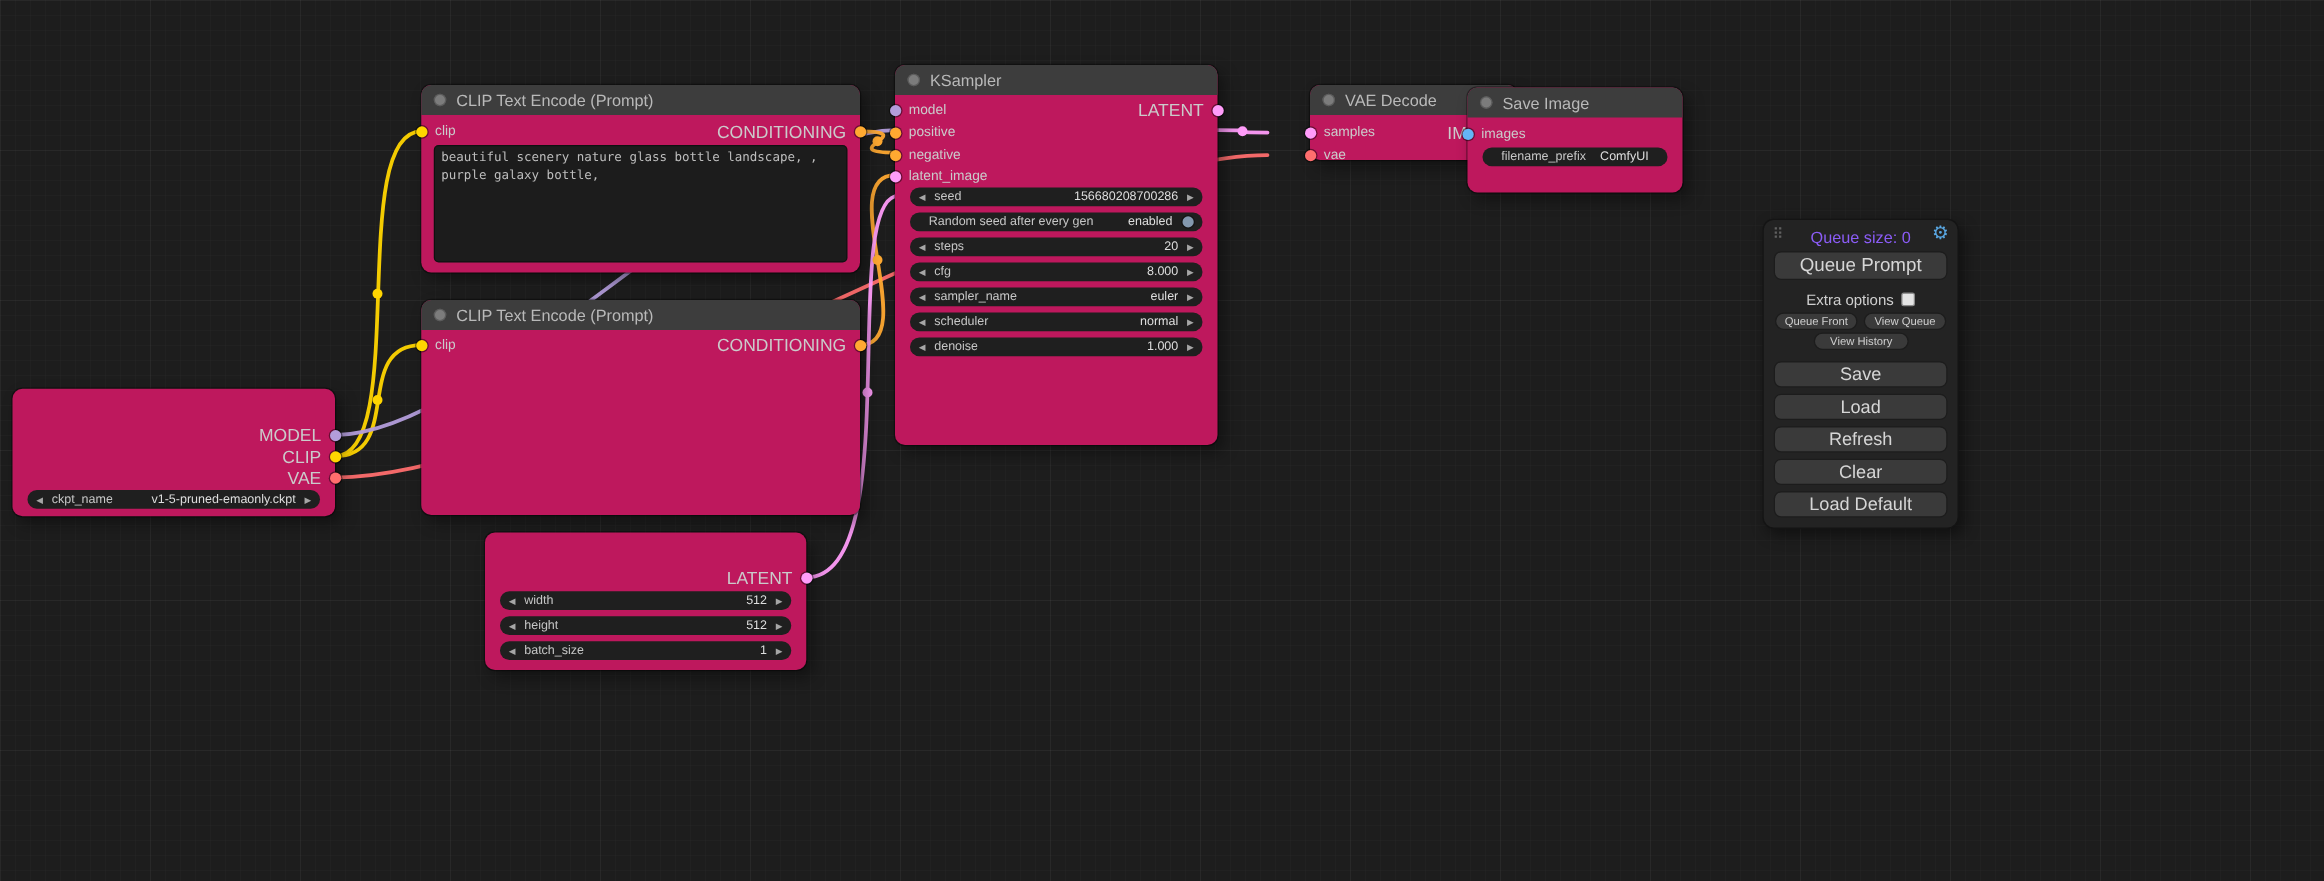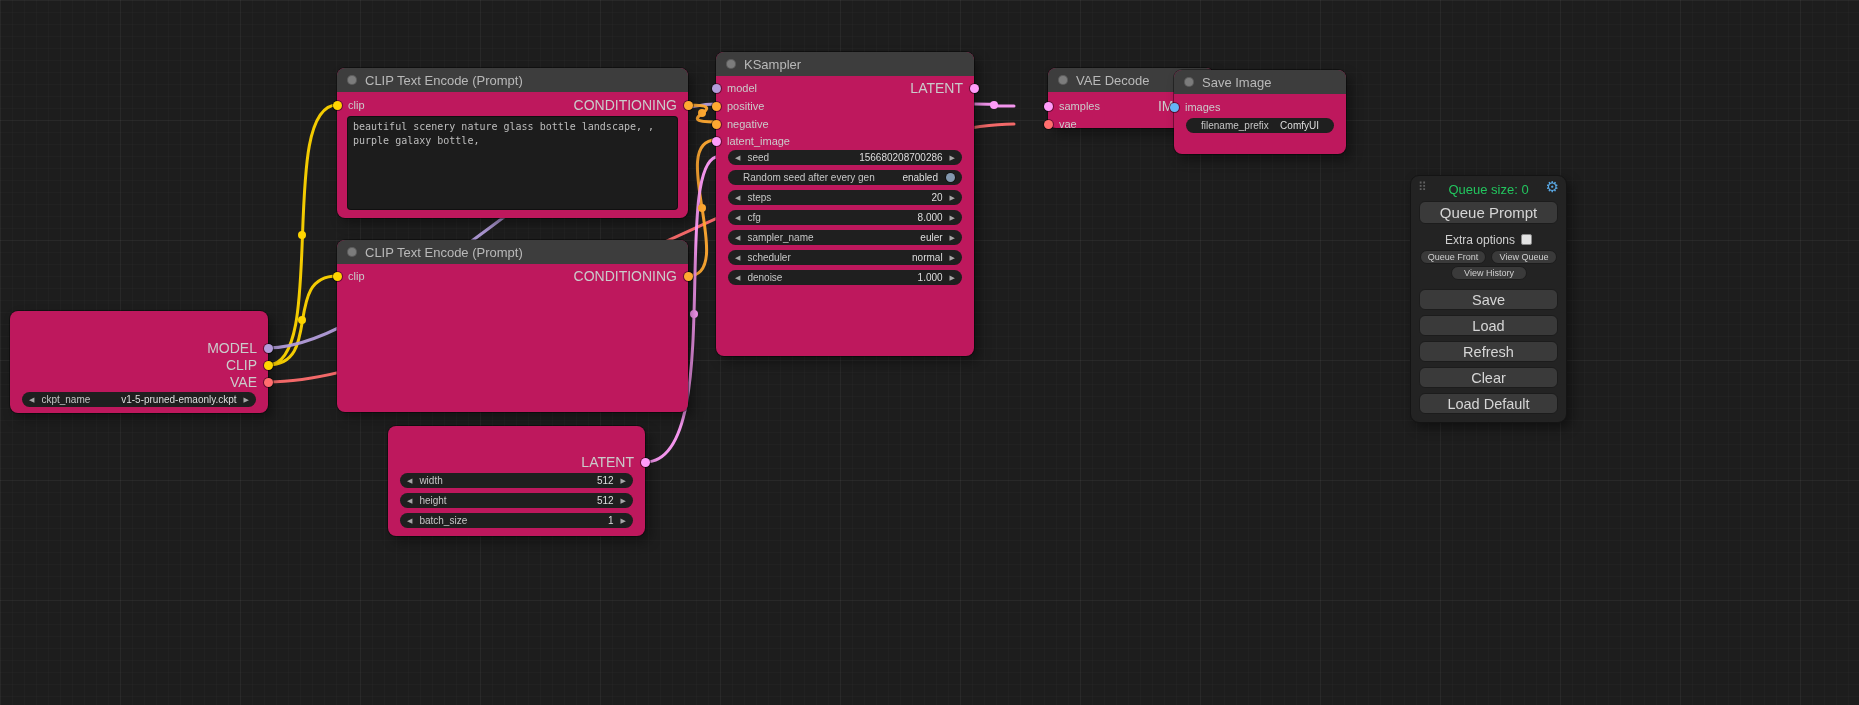--- a/index.html
+++ b/index.html
@@ -39,21 +39,21 @@
   .widget.noarr .wv{margin-right:8px}
   .knob{width:9px;height:9px;border-radius:50%;background:#8398ae;flex:0 0 auto;box-shadow:0 0 0 1px rgba(0,0,0,.35)}
 
   .prompt{position:absolute;left:10px;right:10px;background:#1c1c1c;border-radius:4px;
     color:#bdbdbd;font-family:"DejaVu Sans Mono",monospace;font-size:10px;line-height:1.4;
     padding:4px 6px;white-space:pre-wrap;word-break:break-word;box-shadow:inset 0 0 0 1px rgba(0,0,0,.4)}
 
   .menu{position:absolute;z-index:3;left:1410px;top:175px;width:157px;height:248px;
     background:#232323;border:1px solid #141414;border-radius:9px;box-shadow:4px 5px 12px rgba(0,0,0,.45);box-sizing:border-box}
   .mhandle{position:absolute;left:7px;top:4px;font-size:12px;color:#606060;line-height:14px;cursor:grab}
-  .qsize{position:absolute;left:0;right:0;top:6px;text-align:center;font-size:13px;color:#22c55e}
+  .qsize{position:absolute;left:0;right:0;top:6px;text-align:center;font-size:13px;color:#8b5cf6}
   .gear{position:absolute;right:7px;top:3px;font-size:15px;color:#59a7e2;line-height:16px;cursor:pointer}
   .mbtn{position:absolute;left:8px;right:8px;height:21px;background:#3a3a3a;border:1px solid #1c1c1c;border-radius:6px;
     color:#d6d6d6;font-size:14.5px;display:flex;align-items:center;justify-content:center;box-sizing:border-box;cursor:pointer}
   .mbtn.primary{top:25px;height:23px;font-size:15px}
   .extra-row{position:absolute;left:0;right:0;top:56px;height:15px;display:flex;align-items:center;justify-content:center;gap:6px}
   .extra-label{font-size:12px;color:#cfcfcf}
   .chk{width:11px;height:11px;background:#e4e4e4;border:1px solid #8a8a8a;border-radius:2px;box-sizing:border-box;cursor:pointer}
   .pillbtn{position:absolute;height:14px;background:#3a3a3a;border:1px solid #1c1c1c;border-radius:8px;color:#cfcfcf;
     font-size:9px;display:flex;align-items:center;justify-content:center;box-sizing:border-box;cursor:pointer}
 </style>

